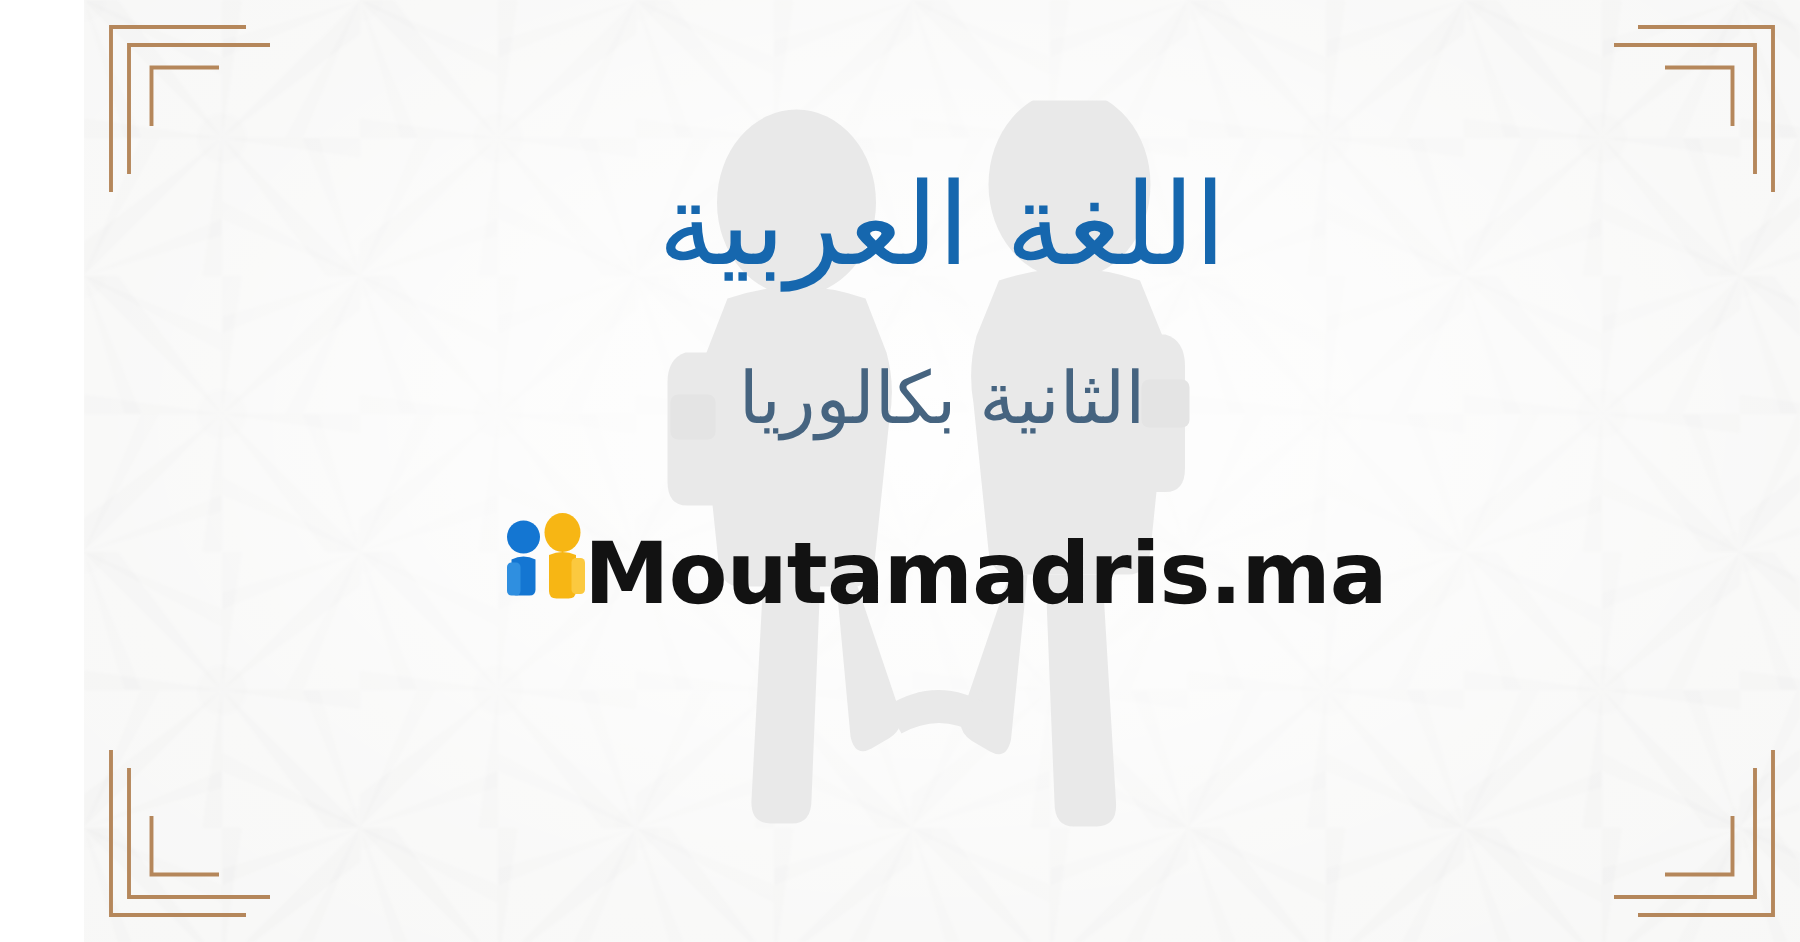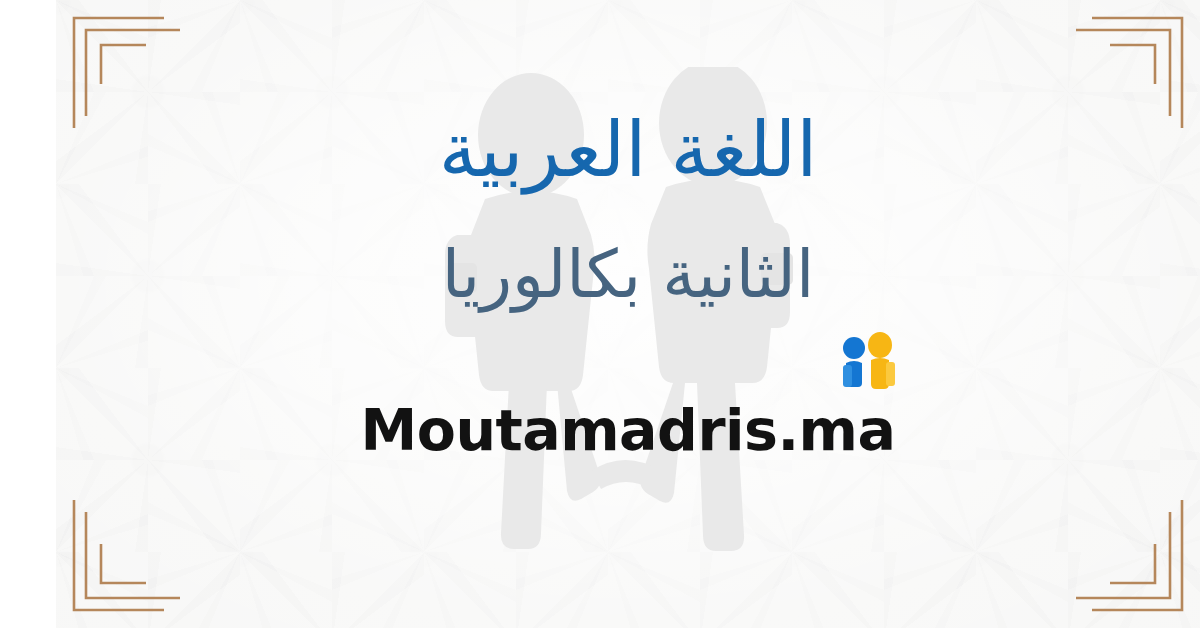--- a/index.html
+++ b/index.html
@@ -109,21 +109,21 @@
     letter-spacing: 0;
     margin-top: 112px;
     font-family: "DejaVu Sans", "Liberation Sans", sans-serif;
     white-space: nowrap;
   }
 
   .subtitle {
     margin: 0;
     padding: 0;
     color: #466480;
-    font-size: 66px;
+    font-size: 48px;
     line-height: 1;
     font-weight: 400;
     margin-top: 54px;
     font-family: "DejaVu Sans", "Liberation Sans", sans-serif;
     white-space: nowrap;
   }
 
   .description {
     margin: 0;
     padding: 0;
@@ -132,25 +132,24 @@
     line-height: 1.2;
     font-weight: 400;
     margin-top: 86px;
     font-family: "DejaVu Sans", "Liberation Sans", sans-serif;
     white-space: nowrap;
   }
 
   
   .logo {
     display: flex;
-    flex-direction: column;
     align-items: flex-end;
     justify-content: flex-end;
     gap: 0px;
-    margin-top: 24px;
+    margin-top: 52px;
     direction: ltr;
   }
   .logo-mark {
     width: 64px;
     height: 72px;
     margin-right: -6px;
     margin-bottom: -2px;
     flex: 0 0 auto;
   }
   .logo-mark svg { display: block; width: 100%; height: 100%; }

